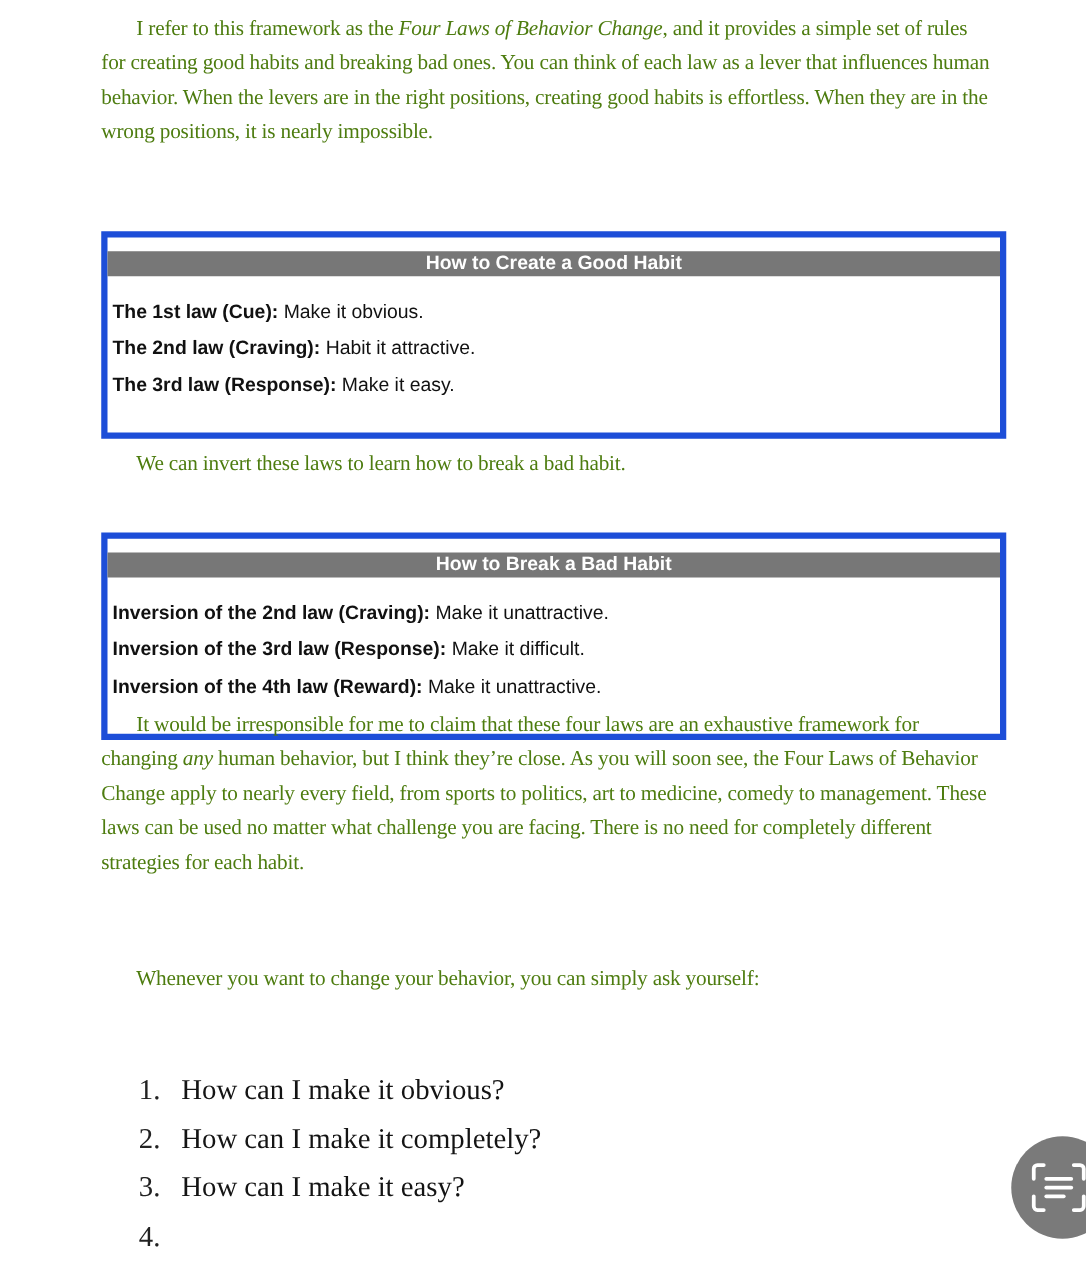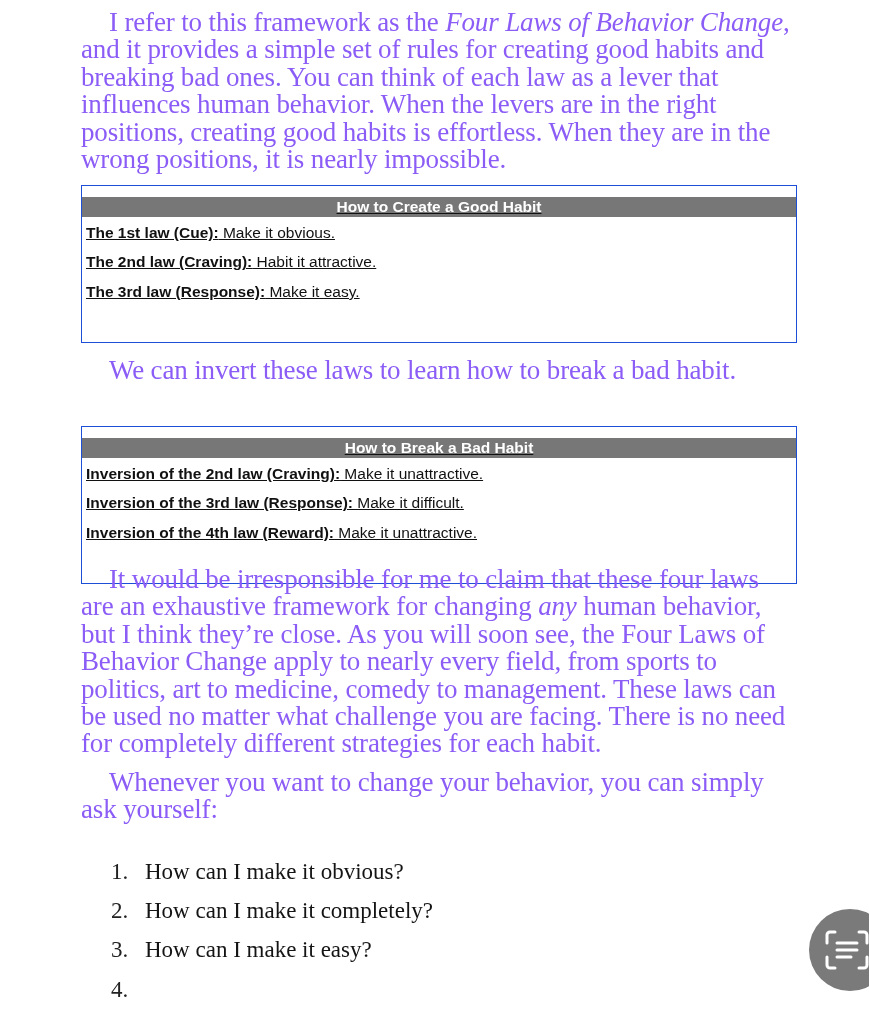--- a/index.html
+++ b/index.html
@@ -15,41 +15,40 @@
       color: #111111;
     }
     .page {
       position: absolute;
       left: 81px;
       top: 0;
       width: 716px;
     }
     .para {
       font-family: "Liberation Serif", "DejaVu Serif", serif;
-      font-size: 27px;
+      font-size: 17px;
       line-height: 27.4px;
       margin: 0;
       text-indent: 28px;
       letter-spacing: -0.15px;
-      color: #8b5cf6;
+      color: #4d7c0f;
     }
     .p1 { position: absolute; top: 9px; left: 0; width: 716px; }
     .p2 { position: absolute; top: 357px; left: 0; width: 716px; }
     .p3 { position: absolute; top: 566px; left: 0; width: 716px; }
     .p4 { position: absolute; top: 769px; left: 0; width: 716px; }
     .para i { font-style: italic; }
 
     .box {
       position: absolute;
       left: 0;
       width: 714px;
-      border: 1px solid #1d4ed8;
+      border: 5px solid #1d4ed8;
       background: #ffffff;
       font-family: "Liberation Sans", "DejaVu Sans", sans-serif;
-      text-decoration: underline;
     }
     .box1 { top: 185px; height: 156px; }
     .box2 { top: 395px; height: 156px; margin-top: 31px; }
     .box-header {
       margin-top: 11px;
       height: 20px;
       background: #777777;
       color: #ffffff;
       font-weight: bold;
       font-size: 15.5px;
@@ -58,21 +57,21 @@
     }
     .box-row {
       height: 29.4px;
       line-height: 29.4px;
       font-size: 15.5px;
       padding-left: 4px;
       color: #111111;
       white-space: nowrap;
     }
     .box-row:first-of-type { }
-    .rows { padding-top: 1px; }
+    .rows { padding-top: 14px; }
     .box-row b { font-weight: bold; }
 
     .qlist {
       position: absolute;
       left: 30px;
       top: 856px;
       margin: 0;
       padding: 0;
       list-style: none;
       font-family: "Liberation Serif", "DejaVu Serif", serif;

